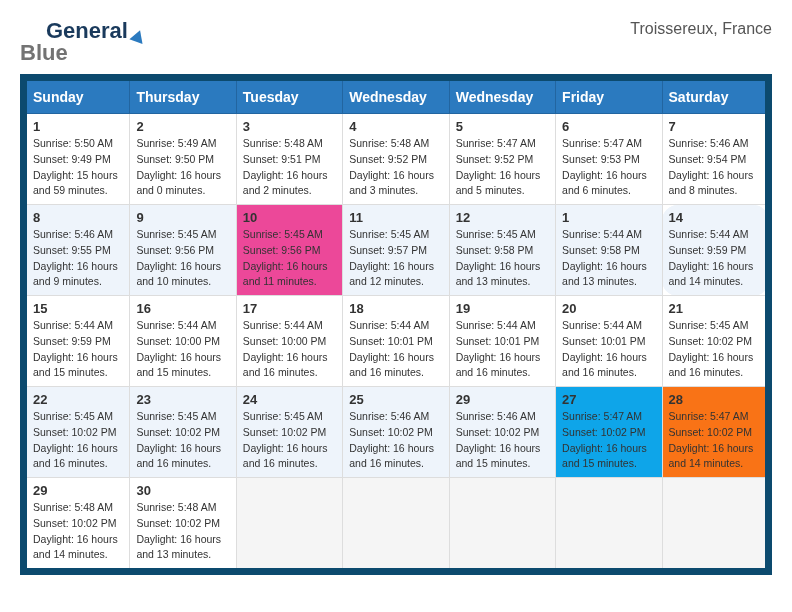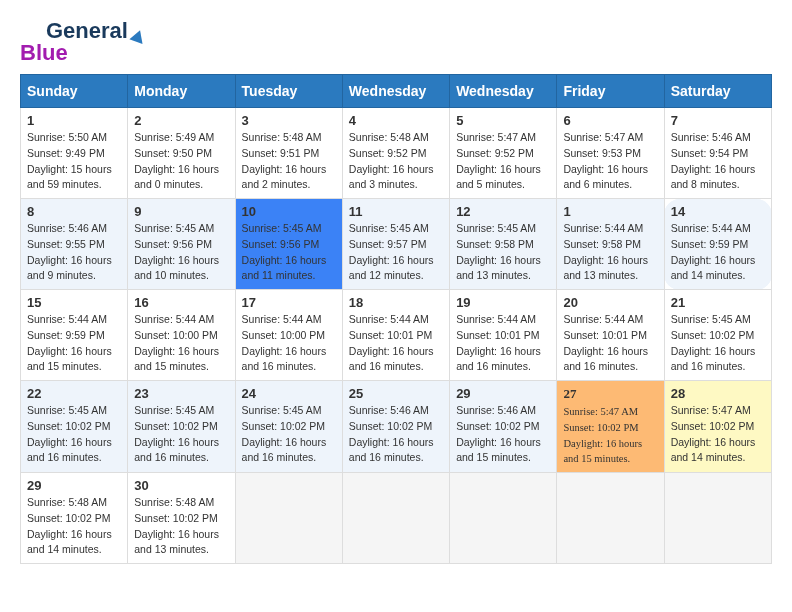--- a/index.html
+++ b/index.html
@@ -23,21 +23,21 @@
     }
     .logo-general {
       font-size: 22px;
       font-weight: bold;
       color: #1a3a5c;
       line-height: 1;
     }
     .logo-blue {
       font-size: 22px;
       font-weight: bold;
-      color: #a21caf;
+      color: #737373;
       line-height: 1;
     }
     .logo-row {
       display: flex;
       align-items: flex-end;
       margin-left: 26px;
     }
     .title-block {
       text-align: right;
     }
@@ -46,21 +46,21 @@
       font-weight: bold;
       color: #1a3a5c;
     }
     .location-title {
       font-size: 16px;
       color: #555;
     }
     .calendar {
       width: 100%;
       border-collapse: collapse;
-      border: 1px solid #0c4a6e;
+      border: 7px solid #0c4a6e;
     }
     .calendar th {
       background: #2b7abf;
       color: #fff;
       font-size: 14px;
       font-weight: bold;
       padding: 8px 6px;
       text-align: left;
       border: 1px solid #2265a0;
     }
@@ -95,28 +95,29 @@
 
 <div class="header">
   <div class="logo">
     <div class="logo-row">
       <span class="logo-general">General</span>
       <span style="display:inline-block;width:0;height:0;border-left:7px solid transparent;border-right:7px solid transparent;border-bottom:12px solid #2b7abf;margin-left:3px;transform:rotate(20deg);vertical-align:middle;"></span>
     </div>
     <span class="logo-blue">Blue</span>
   </div>
   <div class="title-block">
+    <div class="location-title">Troissereux, France</div>
   </div>
 </div>
 
 <table class="calendar">
   <thead>
     <tr>
     <th>Sunday</th>
-        <th>Monday</th>
+        <th>Thursday</th>
         <th>Tuesday</th>
         <th>Wednesday</th>
         <th>Wednesday</th>
         <th>Friday</th>
         <th>Saturday</th>
       </tr>
   </thead>
   <tbody id="calendar-body">
   <tr>
         <td>
@@ -150,21 +151,21 @@
       </tr>
       <tr style="background: rgb(238, 244, 251);">
         <td style="background: rgb(238, 244, 251);">
           <span class="day-num">8</span>
           <div class="day-info">Sunrise: 5:46 AM<br>Sunset: 9:55 PM<br>Daylight: 16 hours and 9 minutes.</div>
         </td>
         <td style="background: rgb(238, 244, 251);">
           <span class="day-num">9</span>
           <div class="day-info">Sunrise: 5:45 AM<br>Sunset: 9:56 PM<br>Daylight: 16 hours and 10 minutes.</div>
         </td>
-        <td style="background: #3b82f6;">
+        <td style="background: #ec4899;">
           <span class="day-num">10</span>
           <div class="day-info">Sunrise: 5:45 AM<br>Sunset: 9:56 PM<br>Daylight: 16 hours and 11 minutes.</div>
         </td>
         <td style="background: rgb(238, 244, 251);">
           <span class="day-num">11</span>
           <div class="day-info">Sunrise: 5:45 AM<br>Sunset: 9:57 PM<br>Daylight: 16 hours and 12 minutes.</div>
         </td>
         <td style="background: rgb(238, 244, 251);">
           <span class="day-num">12</span>
           <div class="day-info">Sunrise: 5:45 AM<br>Sunset: 9:58 PM<br>Daylight: 16 hours and 13 minutes.</div>
@@ -222,25 +223,25 @@
           <div class="day-info">Sunrise: 5:45 AM<br>Sunset: 10:02 PM<br>Daylight: 16 hours and 16 minutes.</div>
         </td>
         <td style="background: rgb(238, 244, 251); margin-top: 24px;">
           <span class="day-num">25</span>
           <div class="day-info">Sunrise: 5:46 AM<br>Sunset: 10:02 PM<br>Daylight: 16 hours and 16 minutes.</div>
         </td>
         <td style="background: rgb(238, 244, 251);">
           <span class="day-num">29</span>
           <div class="day-info">Sunrise: 5:46 AM<br>Sunset: 10:02 PM<br>Daylight: 16 hours and 15 minutes.</div>
         </td>
-        <td style="background: #fdba74; font-family: Liberation Serif, serif;">
+        <td style="background: #0ea5e9;">
           <span class="day-num">27</span>
           <div class="day-info">Sunrise: 5:47 AM<br>Sunset: 10:02 PM<br>Daylight: 16 hours and 15 minutes.</div>
         </td>
-        <td style="background: #fef9c3;">
+        <td style="background: #f97316;">
           <span class="day-num">28</span>
           <div class="day-info">Sunrise: 5:47 AM<br>Sunset: 10:02 PM<br>Daylight: 16 hours and 14 minutes.</div>
         </td>
       </tr>
       <tr>
         <td>
           <span class="day-num">29</span>
           <div class="day-info">Sunrise: 5:48 AM<br>Sunset: 10:02 PM<br>Daylight: 16 hours and 14 minutes.</div>
         </td>
         <td>

